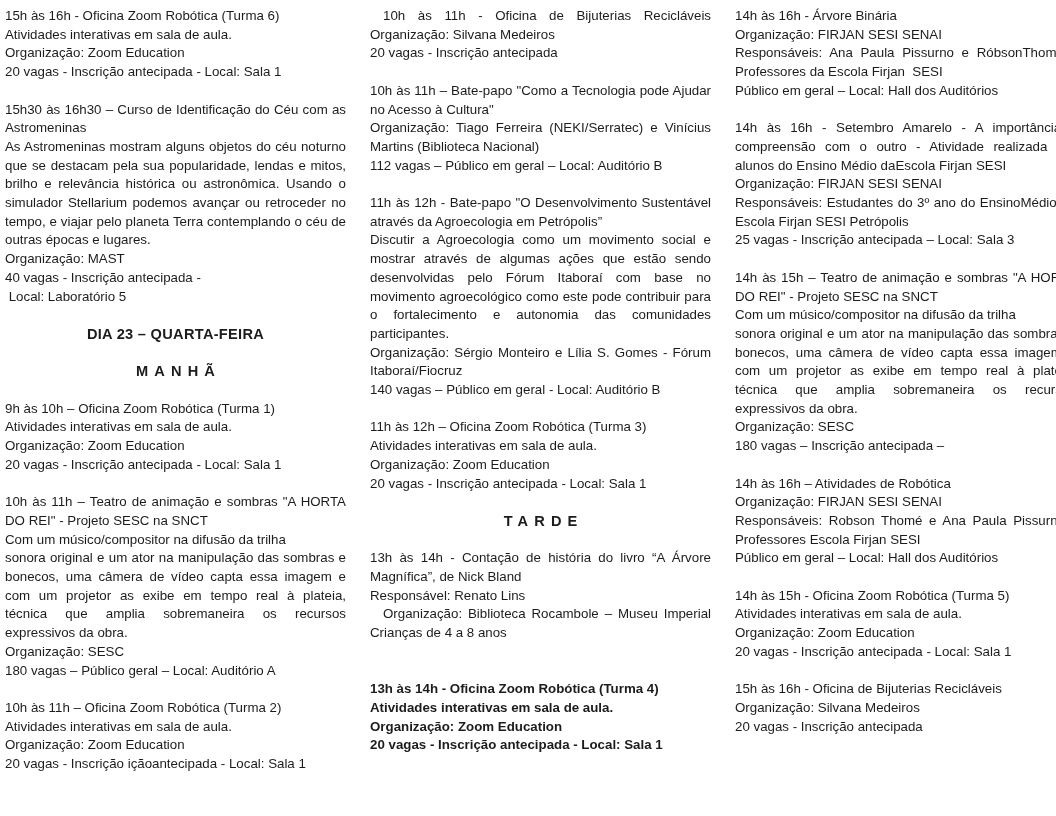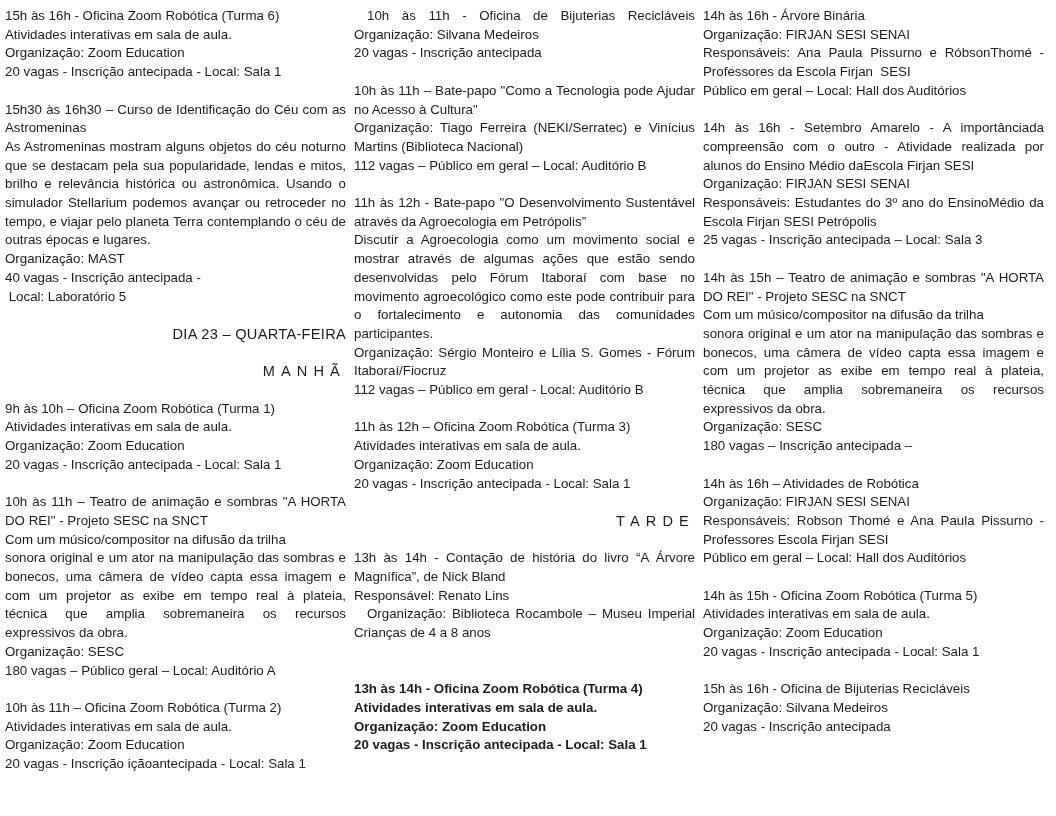--- a/index.html
+++ b/index.html
@@ -7,33 +7,33 @@
     position: relative;
     width: 1056px;
     height: 816px;
     box-sizing: border-box;
     background: #ffffff;
     color: #1c1c1c;
     font-family: "Liberation Sans", sans-serif;
     font-size: 13.3px;
     line-height: 18.7px;
     display: flex;
-    gap: 8px;
+    gap: 24px;
     padding: 7px 9px 4px 5px;
     overflow: hidden;
   }
   .col { flex: 0 0 341px; width: 341px; }
   .block { margin: 0; }
   .block + .block { margin-top: 18.7px; }
   .block.extra-gap { margin-top: 37.4px; font-weight: bold; }
   p.line { margin: 0; text-align: justify; }
   p.line.stretch { text-align: justify; text-align-last: justify; margin-left: 13px; }
   .heading-day, .heading-period {
-    font-weight: 400;
-    text-align: right;
+    font-weight: 700;
+    text-align: center;
     font-size: 14.6px;
     letter-spacing: 0.02em;
   }
   .heading-period { letter-spacing: 0.42em; padding-left: 0.42em; }
 </style>
 </head>
 <body>
 
 <div class="page" id="document-page">
     <div class="col">
@@ -80,21 +80,21 @@
       </div>
       <div class="block event">
         <p class="line">10h às 11h – Bate-papo "Como a Tecnologia pode Ajudar no Acesso à Cultura"</p>
         <p class="line">Organização: Tiago Ferreira (NEKI/Serratec) e Vinícius Martins (Biblioteca Nacional)</p>
         <p class="line">112 vagas – Público em geral – Local: Auditório B</p>
       </div>
       <div class="block event">
         <p class="line">11h às 12h - Bate-papo "O Desenvolvimento Sustentável através da Agroecologia em Petrópolis”</p>
         <p class="line">Discutir a Agroecologia como um movimento social e mostrar através de algumas ações que estão sendo desenvolvidas pelo Fórum Itaboraí com base no movimento agroecológico como este pode contribuir para o fortalecimento e autonomia das comunidades participantes.</p>
         <p class="line">Organização: Sérgio Monteiro e Lília S. Gomes - Fórum Itaboraí/Fiocruz</p>
-        <p class="line">112 vagas – Público em geral - Local: Auditório B</p>
+        <p class="line">140 vagas – Público em geral - Local: Auditório B</p>
       </div>
       <div class="block event">
         <p class="line">11h às 12h – Oficina Zoom Robótica (Turma 3)</p>
         <p class="line">Atividades interativas em sala de aula.</p>
         <p class="line">Organização: Zoom Education</p>
         <p class="line">20 vagas - Inscrição antecipada - Local: Sala 1</p>
       </div>
       <div class="block heading-period">TARDE</div>
       <div class="block event">
         <p class="line">13h às 14h - Contação de história do livro “A Árvore Magnífica”, de Nick Bland</p>

